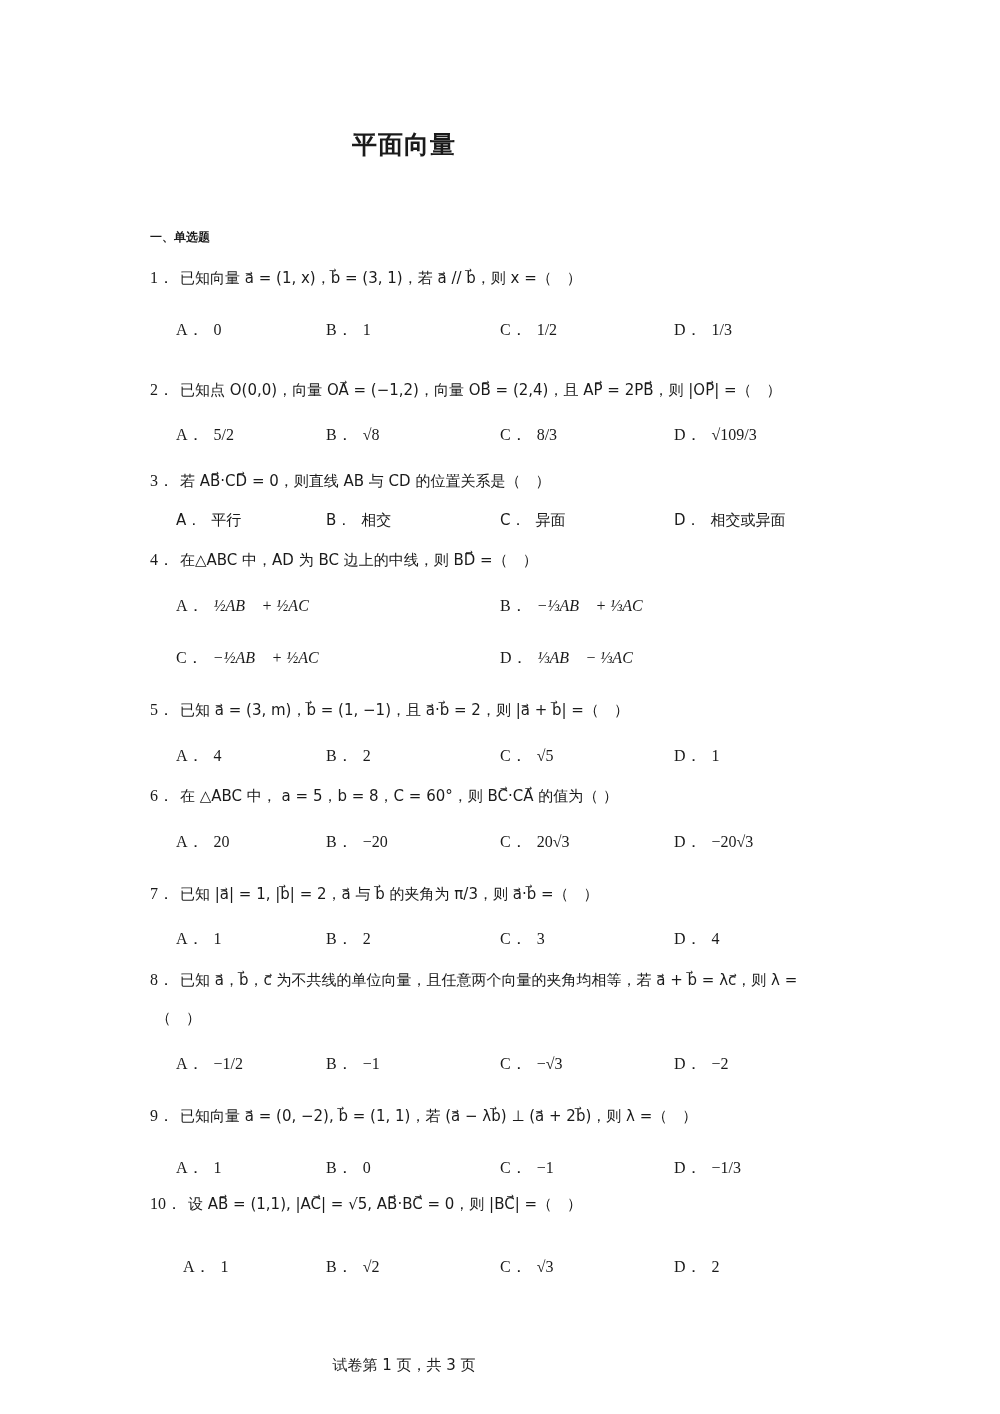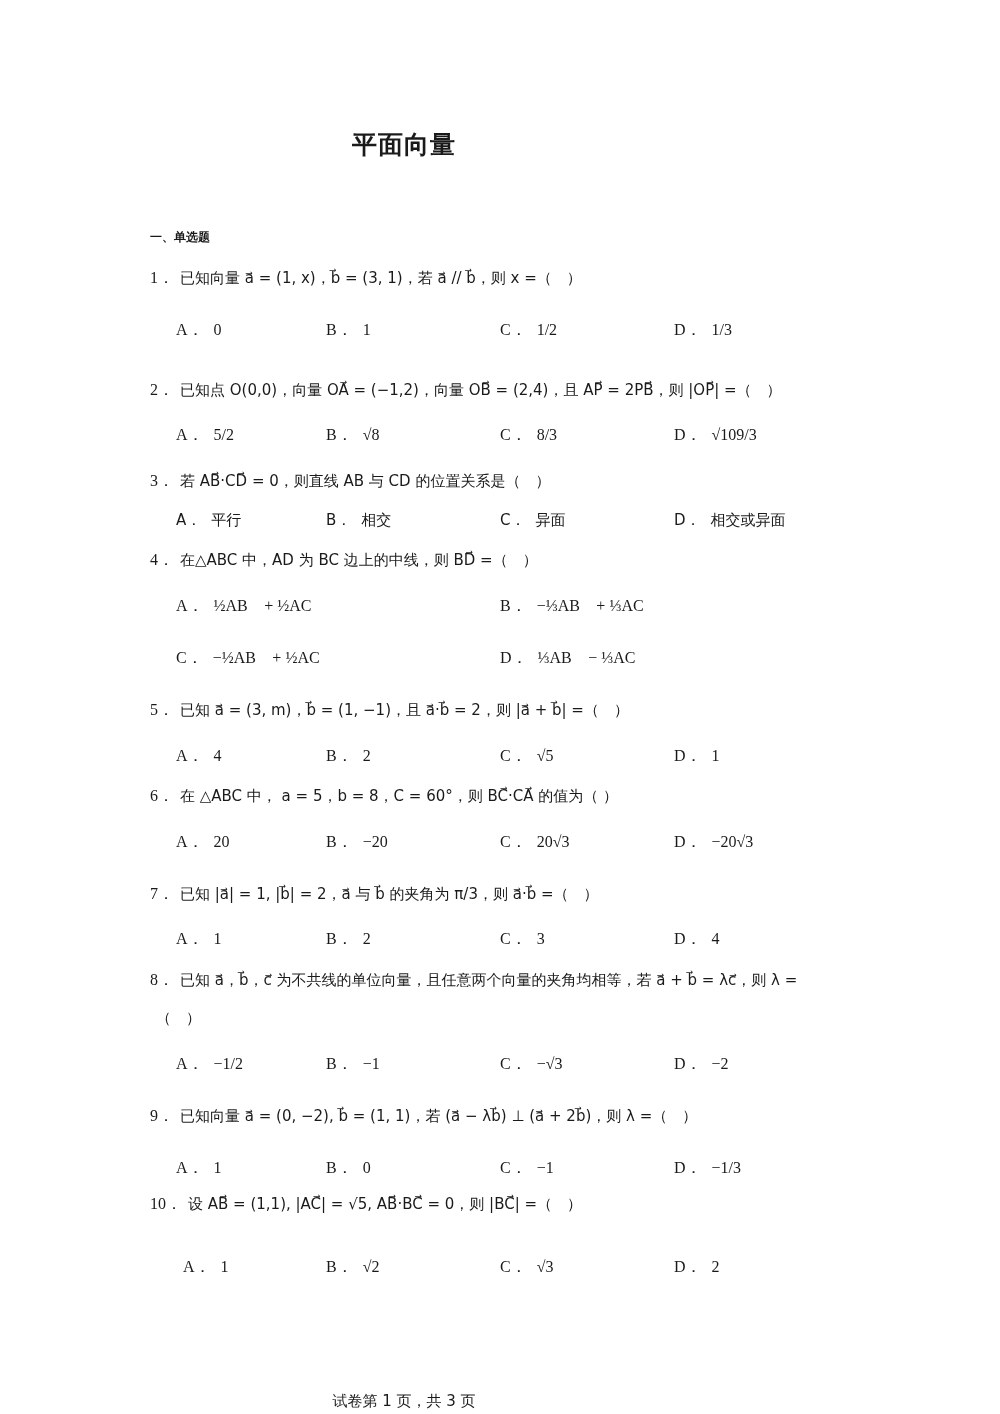--- a/index.html
+++ b/index.html
@@ -17,25 +17,24 @@
       position: absolute; top: 229px; left: 150px;
       font-size: 12px; font-weight: bold; font-family: "DejaVu Sans", sans-serif;
     }
     .q { position: absolute; left: 150px; font-size: 16px; white-space: nowrap; line-height: 24px; }
     .q .num { margin-right: 6px; }
     .opts { position: absolute; left: 176px; width: 700px; font-size: 16px; height: 40px; }
     .opt { position: absolute; top: 0; display: flex; align-items: center; height: 40px; white-space: nowrap; }
     .opt .lbl { margin-right: 10px; }
     .opt.a { left: 0; } .opt.b { left: 150px; } .opt.c { left: 324px; } .opt.d { left: 498px; }
     .opt.two-a { left: 0; } .opt.two-b { left: 324px; }
-    .math { }
+    .math { font-style: italic; }
     .footer {
       position: absolute; top: 1356px; left: 0; width: 808px; text-align: center;
       font-size: 16px;
-      margin-top: 36px;
     }
     .cn { font-family: "DejaVu Sans", sans-serif; font-size: 15px; }
   </style>
 </head>
 <body>
 
 <div>
   <div class="page-title">平面向量</div>
   <div class="section-heading">一、单选题</div>
 

